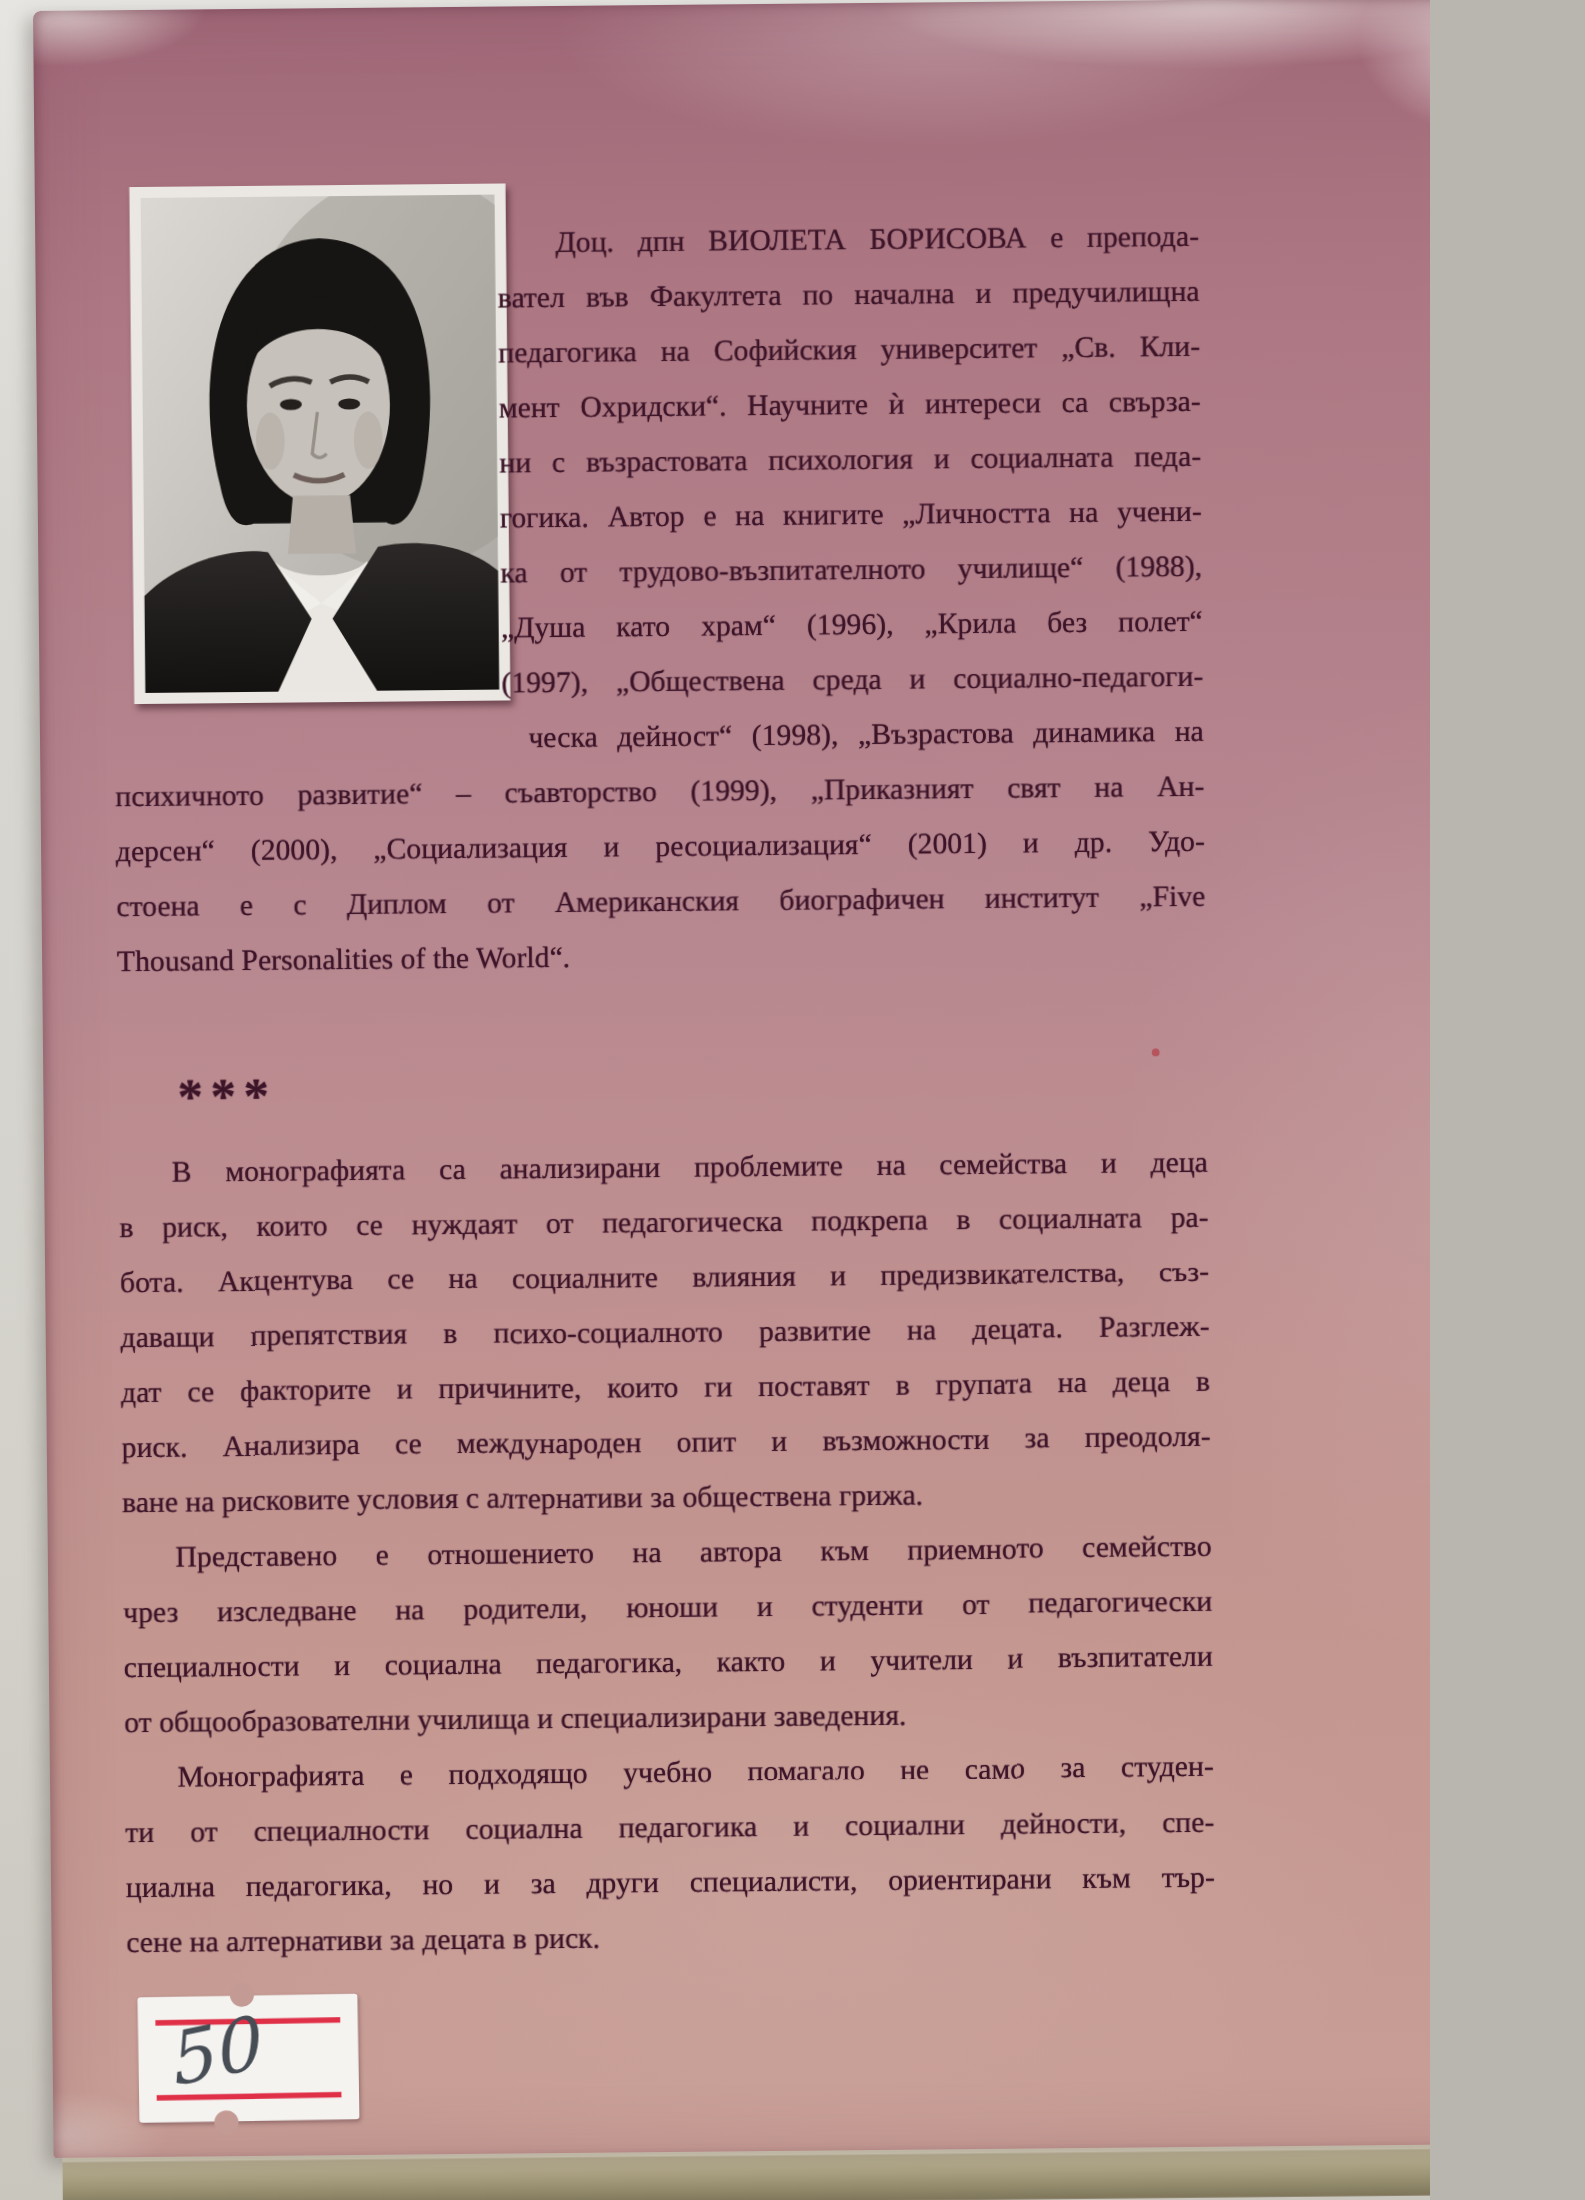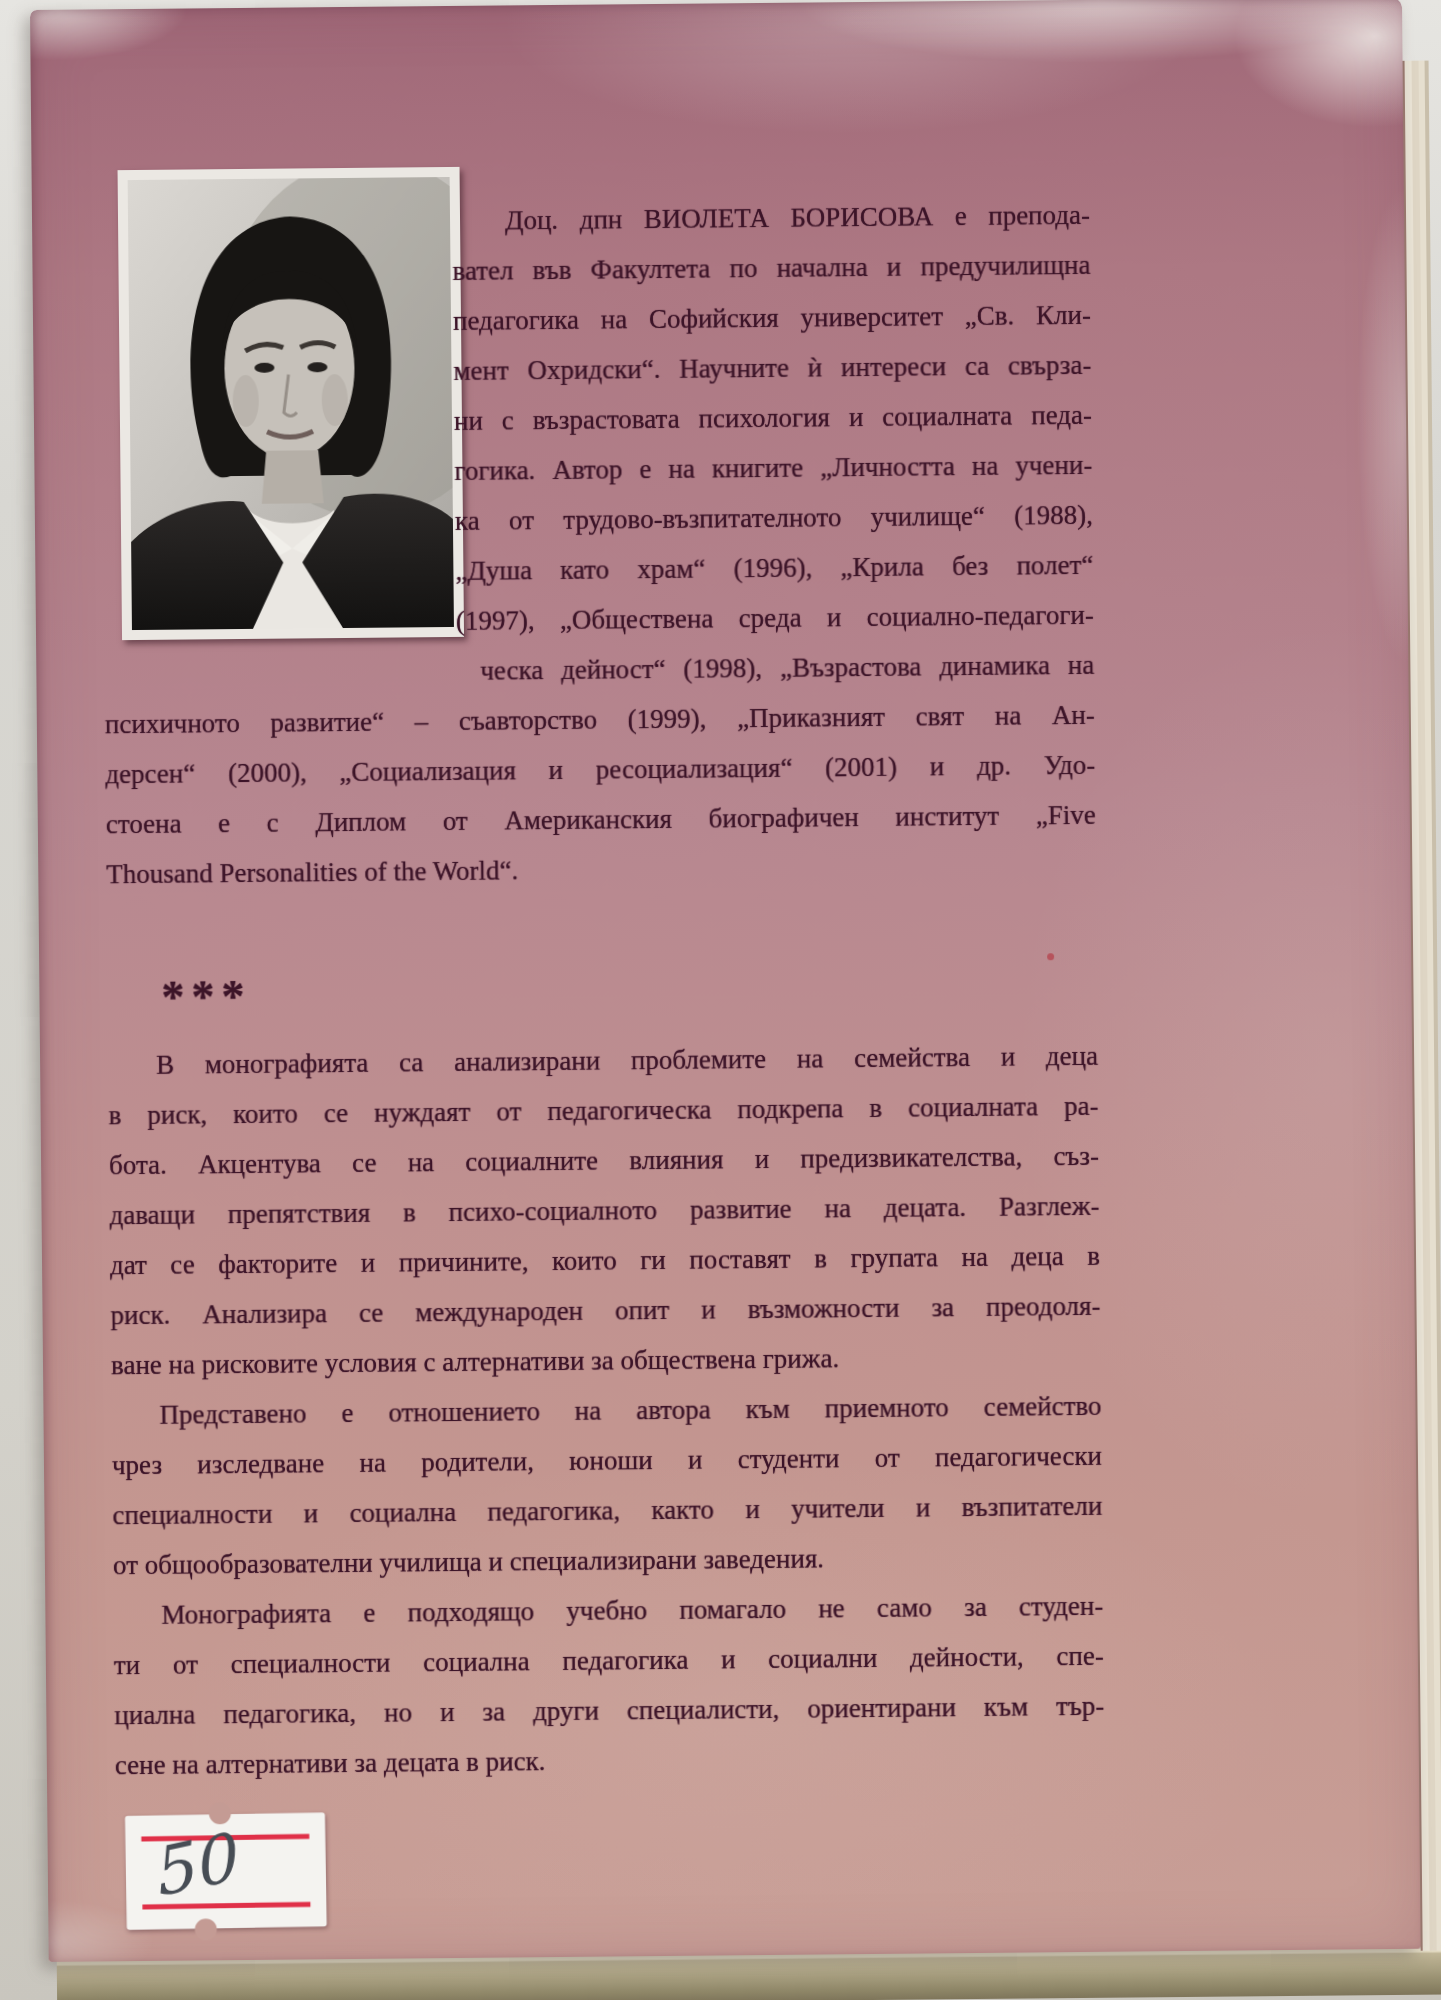--- a/index.html
+++ b/index.html
@@ -1,16 +1,16 @@
 <!DOCTYPE html>
 <html style="--cover_top: #a06878; --cover_mid: #b78790; --cover_bottom: #c89e96; --text: #3c1428; --sticker_red: #e03048; --sticker_bg: #f4f3f0; --page_edge: #a89f80; --background: #d8d7d2;"><head>
 <meta charset="utf-8">
 <style>
   html,body{margin:0;padding:0;background:#b9b6af;}
-  #scene{position:relative;width:1441px;height:2000px;overflow:hidden;
+  #scene{position:relative;width:1300px;height:2000px;overflow:hidden;
          background:linear-gradient(180deg,#e6e5e1 0%,#d8d7d2 25%,#d3d1ca 70%,#c9c6be 100%);
          font-family:"Liberation Serif","DejaVu Serif",serif;}
   
   #book{position:absolute;left:30px;top:10px;width:1402px;height:1998px;
         transform:rotate(-0.55deg);transform-origin:top left;filter:blur(0.35px);}
   #cover{position:absolute;left:0;top:0;width:1372px;height:1952px;
          border-radius:7px 12px 3px 3px;
          background:
            radial-gradient(ellipse 430px 90px at 78% 0%,rgba(236,229,226,.85),rgba(236,229,226,0) 70%),
            radial-gradient(ellipse 200px 130px at 98% 2%,rgba(240,235,231,.9),rgba(240,235,231,0) 70%),

